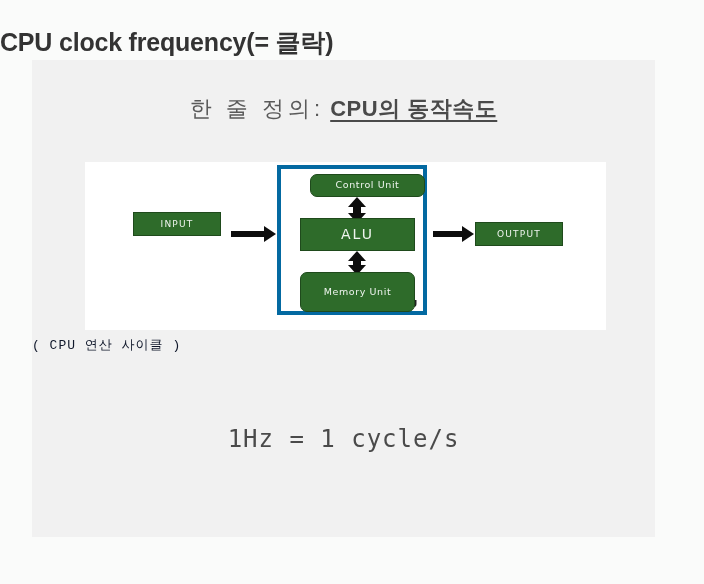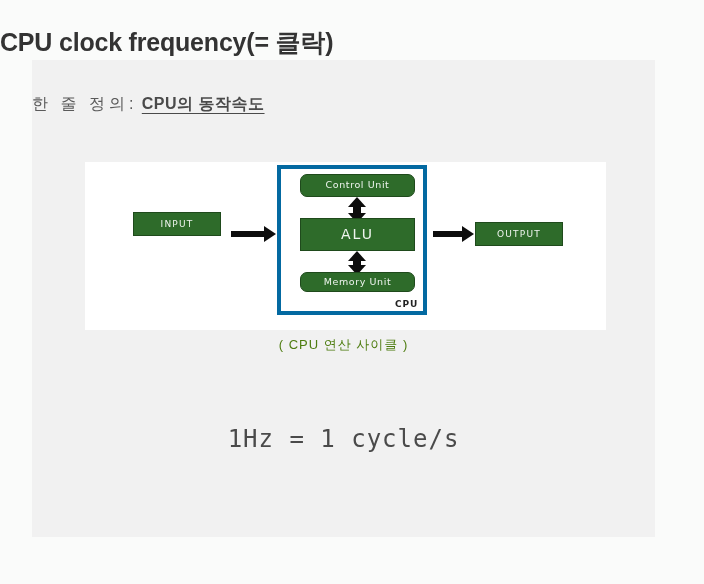--- a/index.html
+++ b/index.html
@@ -37,22 +37,22 @@
     height: 477px;
     background: #f1f1f1;
   }
 
   
   .definition-line {
     position: absolute;
     left: 0;
     top: 34px;
     width: 623px;
-    text-align: left;
-    font-size: 16px;
+    text-align: center;
+    font-size: 22px;
     color: #5a5a5a;
     white-space: nowrap;
   }
   .definition-label {
     letter-spacing: 4px;
   }
   .definition-value {
     font-weight: bold;
     color: #4a4a4a;
     text-decoration: underline;
@@ -100,42 +100,42 @@
     width: 88px;
     height: 24px;
   }
   .box-output {
     left: 390px;
     top: 60px;
     width: 88px;
     height: 24px;
   }
   .box-control {
-    left: 215px;
+    left: 225px;
     top: 12px;
     width: 115px;
     height: 23px;
     border-radius: 7px;
     font-size: 9.5px;
     letter-spacing: 0.6px;
   }
   .box-alu {
     left: 215px;
     top: 56px;
     width: 115px;
     height: 33px;
     font-size: 14px;
     letter-spacing: 2px;
     text-align: right;
   }
   .box-memory {
     left: 215px;
     top: 110px;
     width: 115px;
-    height: 20px;
+    height: 40px;
     border-radius: 7px;
     font-size: 9.5px;
     letter-spacing: 0.6px;
   }
 
   
   .cpu-enclosure {
     position: absolute;
     left: 192px;
     top: 3px;
@@ -221,24 +221,24 @@
     top: 98px;
     height: 6px;
   }
 
   
   .figure-caption {
     position: absolute;
     left: 0;
     top: 276px;
     width: 623px;
-    text-align: center;
-    font-family: Liberation Sans, sans-serif;
+    text-align: left;
+    font-family: Liberation Mono, monospace;
     font-size: 13px;
-    color: #4d7c0f;
+    color: #0f172a;
     letter-spacing: 1px;
     white-space: nowrap;
   }
 
   
   .formula {
     position: absolute;
     left: 0;
     top: 365px;
     width: 623px;

